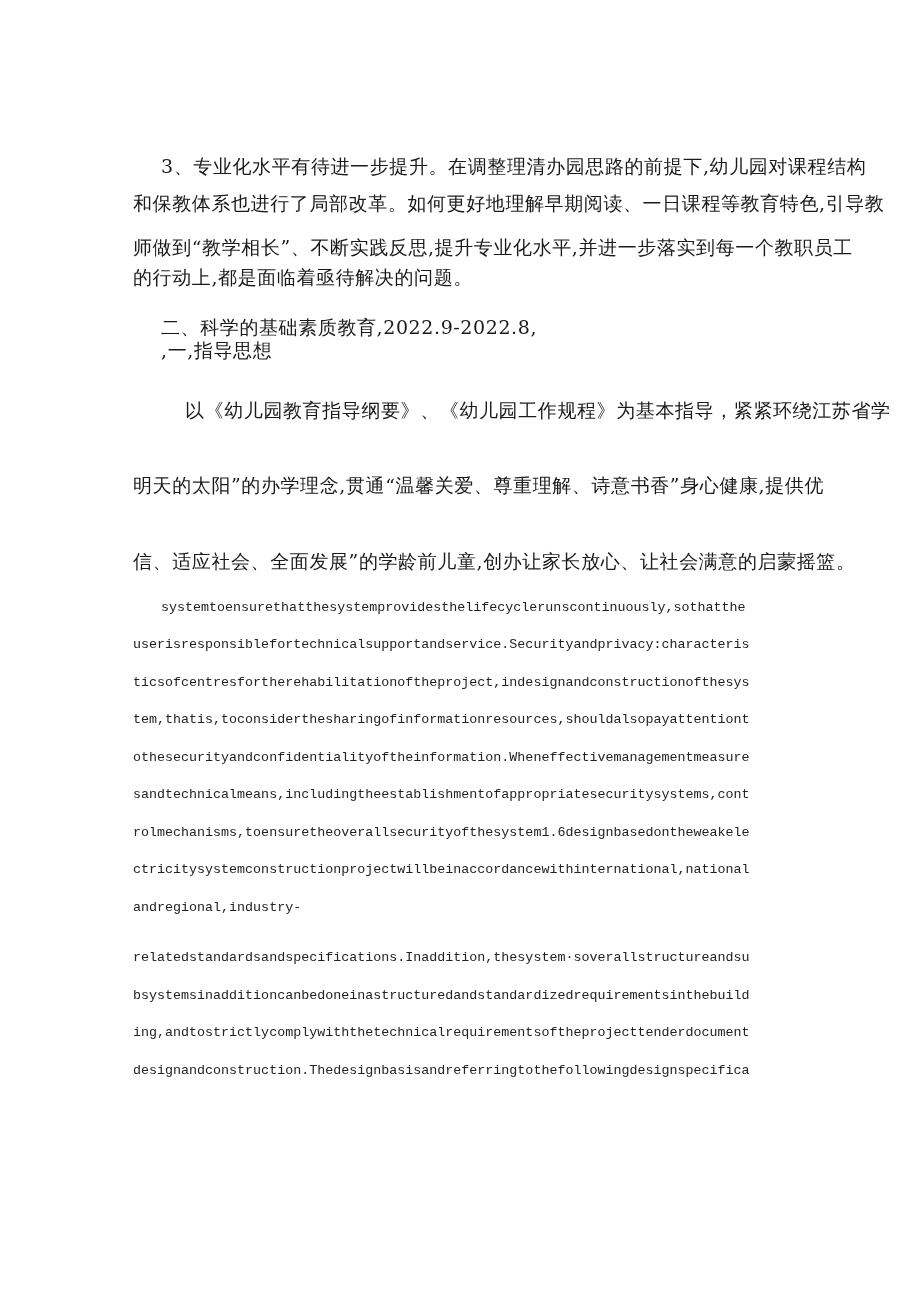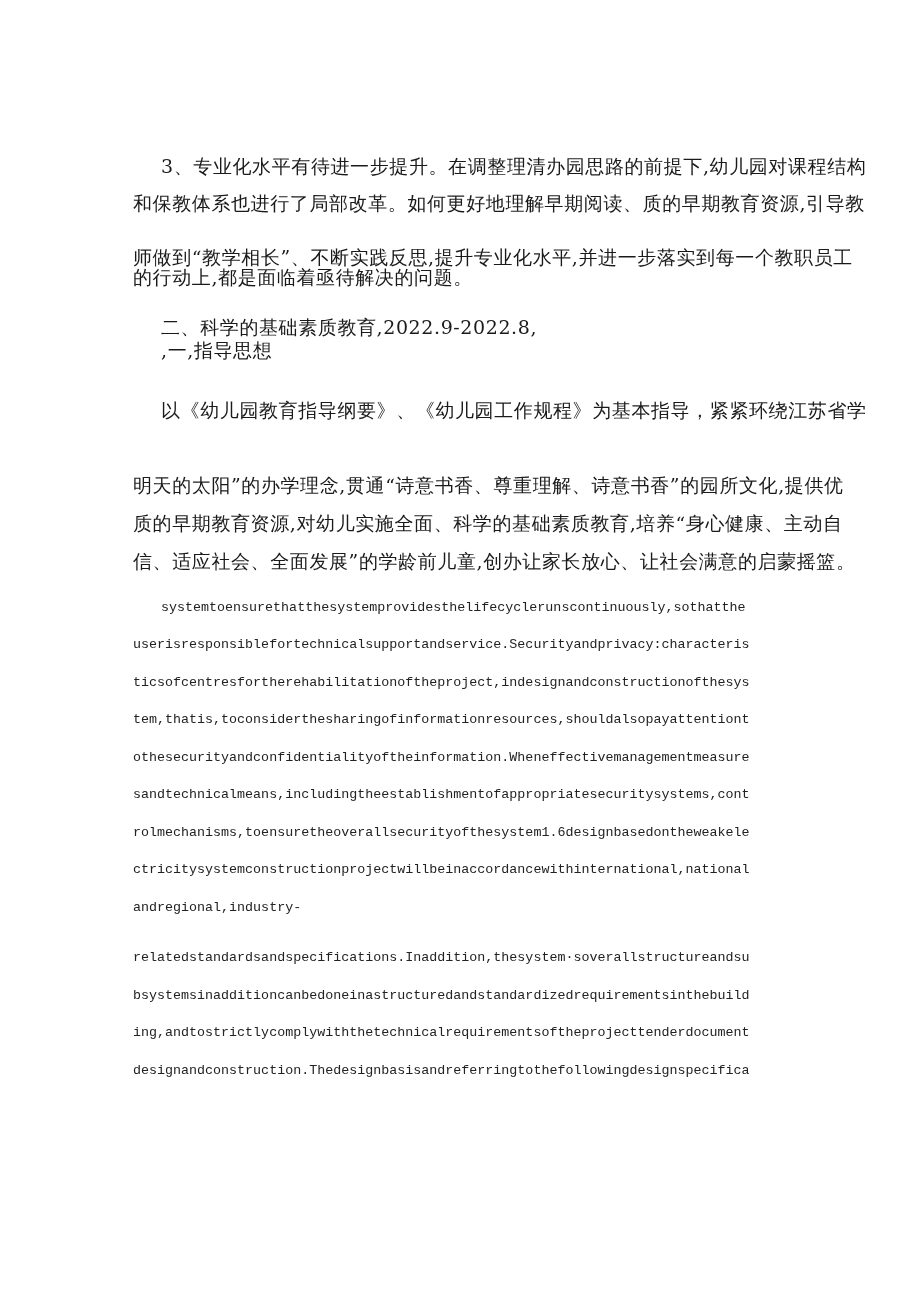--- a/index.html
+++ b/index.html
@@ -41,31 +41,30 @@
       transform-origin: left center;
       color: #222222;
     }
   </style>
 </head>
 <body>
 
 <div class="page">
 
   <div class="line indent" style="top:155px;">3、专业化水平有待进一步提升。在调整理清办园思路的前提下,幼儿园对课程结构</div>
-  <div class="line" style="top:192px;">和保教体系也进行了局部改革。如何更好地理解早期阅读、质的早期教育资源,引导教</div>
-  <div class="line" style="top:246px;">师做到“教学相长”、不断实践反思,提升专业化水平,并进一步落实到每一个教职员工</div>
+  <div class="line" style="top:192px;">和保教体系也进行了局部改革。如何更好地理解早期阅读、一日课程等教育特色,引导教</div>
+  <div class="line" style="top:236px;">师做到“教学相长”、不断实践反思,提升专业化水平,并进一步落实到每一个教职员工</div>
   <div class="line" style="top:266px;">的行动上,都是面临着亟待解决的问题。</div>
 
   <div class="line indent" style="top:316px;">二、科学的基础素质教育,2022.9-2022.8,</div>
 
   <div class="line indent" style="top:339px;">,一,指导思想</div>
 
-  <div class="line indent" style="top:399px;">以《幼儿园教育指导纲要》、《幼儿园工作规程》为基本指导，紧紧环绕江苏省学</div>
-  <div class="line" style="top:474px;">明天的太阳”的办学理念,贯通“诗意书香、尊重理解、诗意书香”的园所文化,提供优</div>
-  <div class="line" style="top:512px;">质的早期教育资源,对幼儿实施全面、科学的基础素质教育,培养“身心健康、主动自</div>
+  <div class="line indent" style="top:399px;margin-left:24px;">以《幼儿园教育指导纲要》、《幼儿园工作规程》为基本指导，紧紧环绕江苏省学</div>
+  <div class="line" style="top:474px;">明天的太阳”的办学理念,贯通“温馨关爱、尊重理解、诗意书香”身心健康,提供优</div>
   <div class="line" style="top:550px;text-align:center;">信、适应社会、全面发展”的学龄前儿童,创办让家长放心、让社会满意的启蒙摇篮。</div>
 
   <div class="line indent en" style="top:597px;">systemtoensurethatthesystemprovidesthelifecyclerunscontinuously,sothatthe</div>
   <div class="line en" style="top:634px;">userisresponsiblefortechnicalsupportandservice.Securityandprivacy:characteris</div>
   <div class="line en" style="top:672px;">ticsofcentresfortherehabilitationoftheproject,indesignandconstructionofthesys</div>
   <div class="line en" style="top:709px;">tem,thatis,toconsiderthesharingofinformationresources,shouldalsopayattentiont</div>
   <div class="line en" style="top:747px;">othesecurityandconfidentialityoftheinformation.Wheneffectivemanagementmeasure</div>
   <div class="line en" style="top:784px;">sandtechnicalmeans,includingtheestablishmentofappropriatesecuritysystems,cont</div>
   <div class="line en" style="top:822px;">rolmechanisms,toensuretheoverallsecurityofthesystem1.6designbasedontheweakele</div>
   <div class="line en" style="top:859px;">ctricitysystemconstructionprojectwillbeinaccordancewithinternational,national</div>

